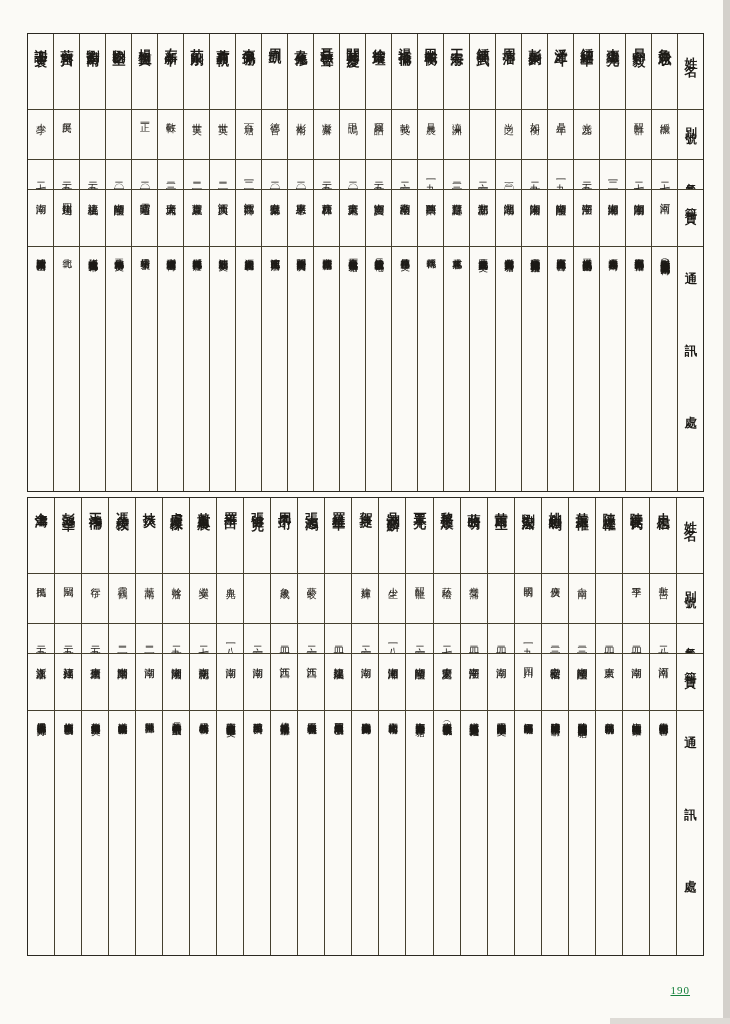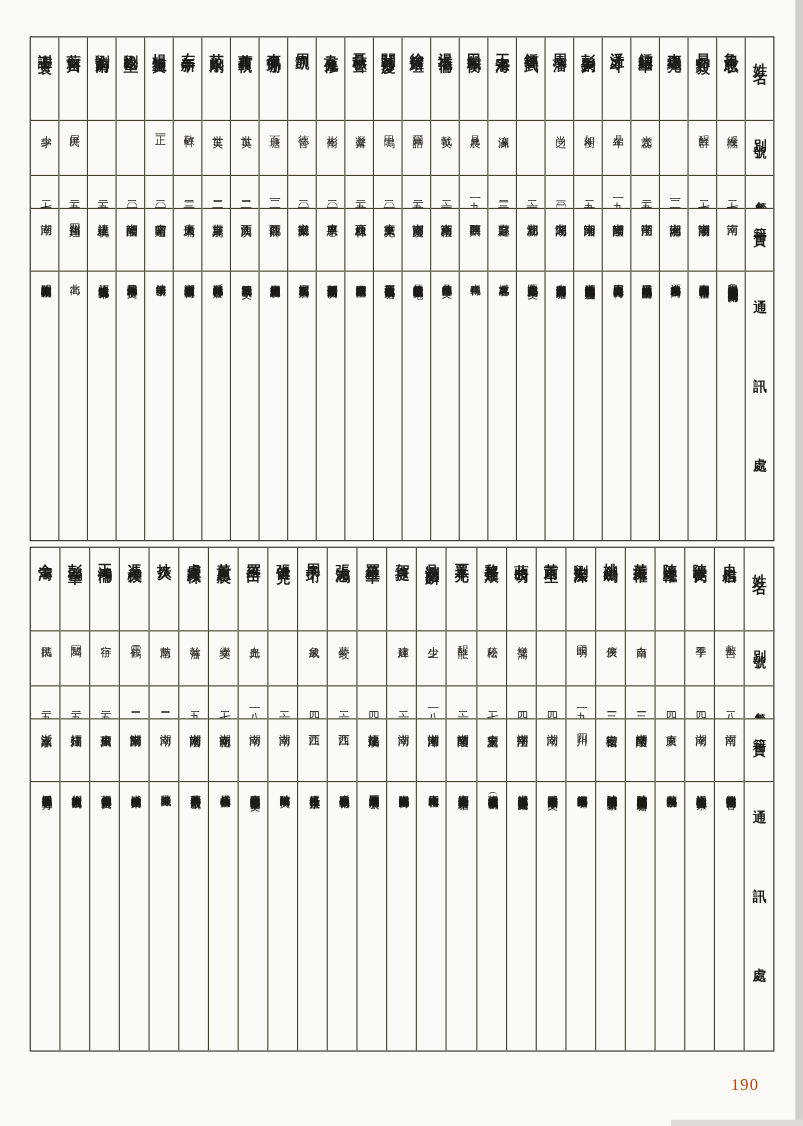--- a/index.html
+++ b/index.html
@@ -56,21 +56,21 @@
 
   .hv { writing-mode: vertical-rl; text-orientation: upright; font-weight: bold; }
   .h-name   { font-size: 13px;   letter-spacing: 7px;  padding-top: 13px; }
   .h-alias  { font-size: 12px;   letter-spacing: 5px;  padding-top: 7px; }
   .h-age    { font-size: 10px;   letter-spacing: 1px;  padding-top: 2px; }
   .h-origin { font-size: 12px;   letter-spacing: 5px;  padding-top: 8px; }
   .h-addr   { font-size: 12.5px; letter-spacing: 72px; padding-top: 15px; }
 
   .page-number {
     position: absolute; right: 40px; bottom: 28px;
-    font-size: 15px; letter-spacing: 1px; color: #c2410c;
+    font-size: 11px; letter-spacing: 1px; color: #15803d; text-decoration: underline;
   }
 </style>
 </head>
 <body>
 
 <div class="sheet">
   <div class="content">
 
     <section class="block" id="top-block">
       <div class="col">

